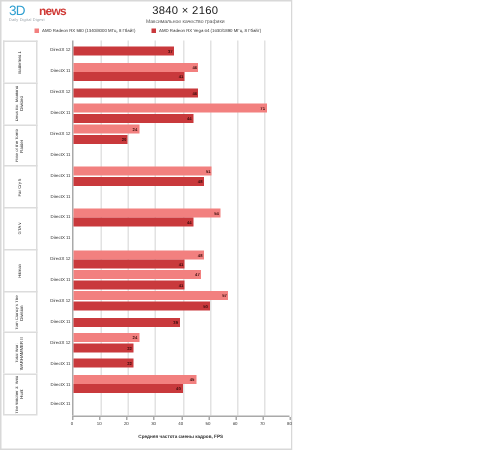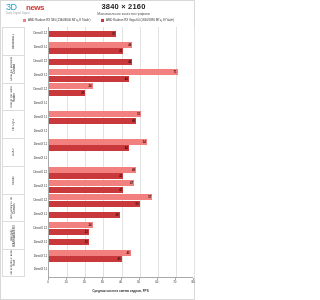--- a/index.html
+++ b/index.html
@@ -21,21 +21,21 @@
   .logo-news{
     position:absolute;left:20px;top:0.5px;font-size:8px;font-weight:bold;letter-spacing:-0.5px;
     color:#d03a36;line-height:8px;
   }
   .logo-sub{
     position:absolute;left:0;top:9px;font-size:2.6px;color:#9aa2a8;letter-spacing:0.1px;
     white-space:nowrap;
   }
   .title{
     position:absolute;left:55px;top:2px;width:135px;text-align:center;
-    font-size:7.5px;font-weight:bold;color:#1a1a1a;line-height:8px;letter-spacing:0.2px;
+    font-size:7.5px;font-weight:normal;color:#1a1a1a;line-height:8px;letter-spacing:0.2px;
   }
   .subtitle{
     position:absolute;left:55px;top:11px;width:135px;text-align:center;
     font-size:3.4px;color:#555;line-height:4px;white-space:nowrap;
   }
 
   
   .legend{position:absolute;left:0;top:18px;width:195px;height:7px;}
   .legend-item{position:absolute;top:0;display:flex;align-items:center;white-space:nowrap;}
   .legend-item.l1{left:22px;}

